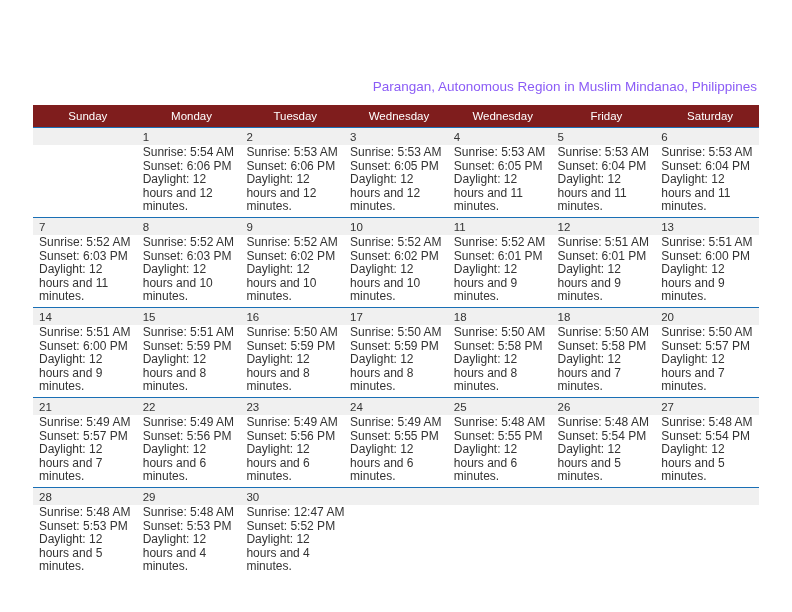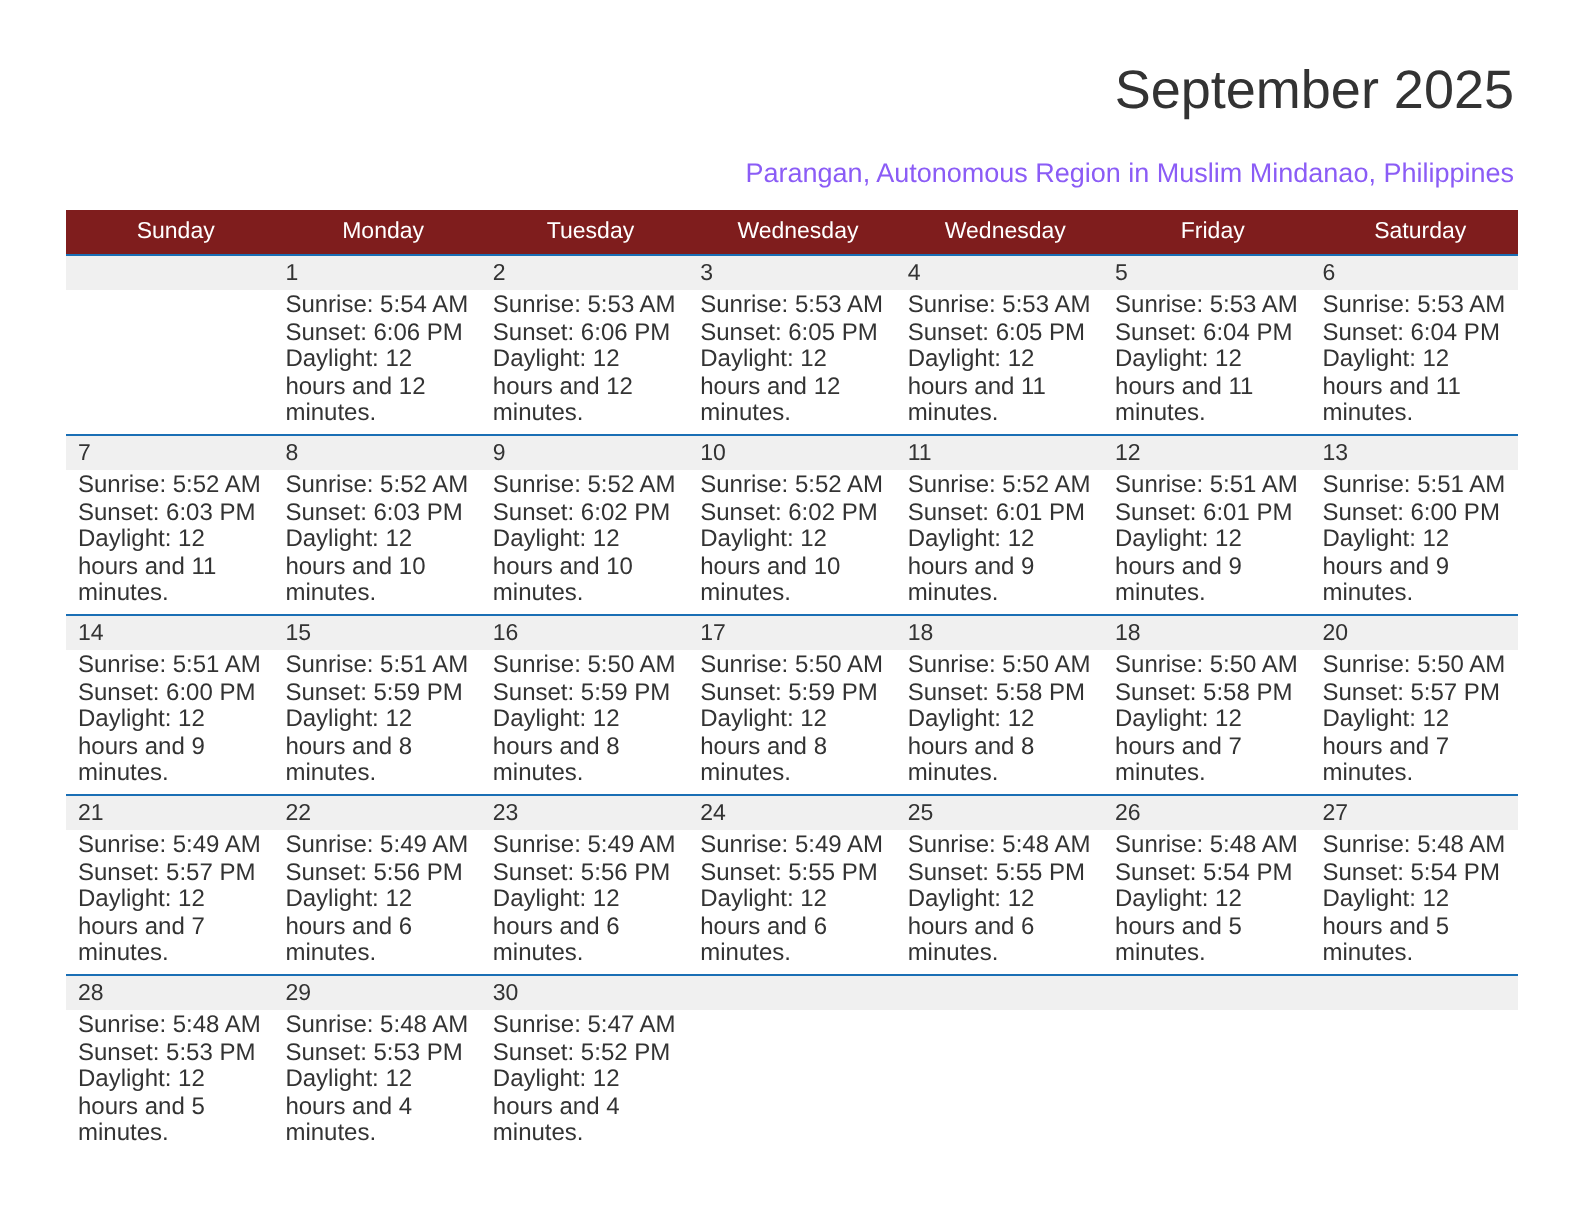--- a/index.html
+++ b/index.html
@@ -142,21 +142,20 @@
   }
 </style>
 </head>
 <body>
 
 <div class="page">
 
   <div class="header">
 
 
-    <div class="title">September 2025</div>
     <div class="subtitle">Parangan, Autonomous Region in Muslim Mindanao, Philippines</div>
   </div>
 
   <table class="calendar">
     <thead>
       <tr>
         <th>Sunday</th>
         <th>Monday</th>
         <th>Tuesday</th>
         <th>Wednesday</th>
@@ -467,21 +466,21 @@
                 <div>Sunrise: 5:48 AM</div>
                 <div>Sunset: 5:53 PM</div>
                 <div class="daylight">Daylight: 12 hours and 4 minutes.</div>
               </div>
             </div>
           </td>
           <td>
             <div class="daycell">
               <div class="daynum-band">30</div>
               <div class="dayinfo">
-                <div>Sunrise: 5:47 AM</div>
+                <div>Sunrise: 12:47 AM</div>
                 <div>Sunset: 5:52 PM</div>
                 <div class="daylight">Daylight: 12 hours and 4 minutes.</div>
               </div>
             </div>
           </td>
           <td>
             <div class="daycell empty">
               <div class="daynum-band"></div>
             </div>
           </td>

